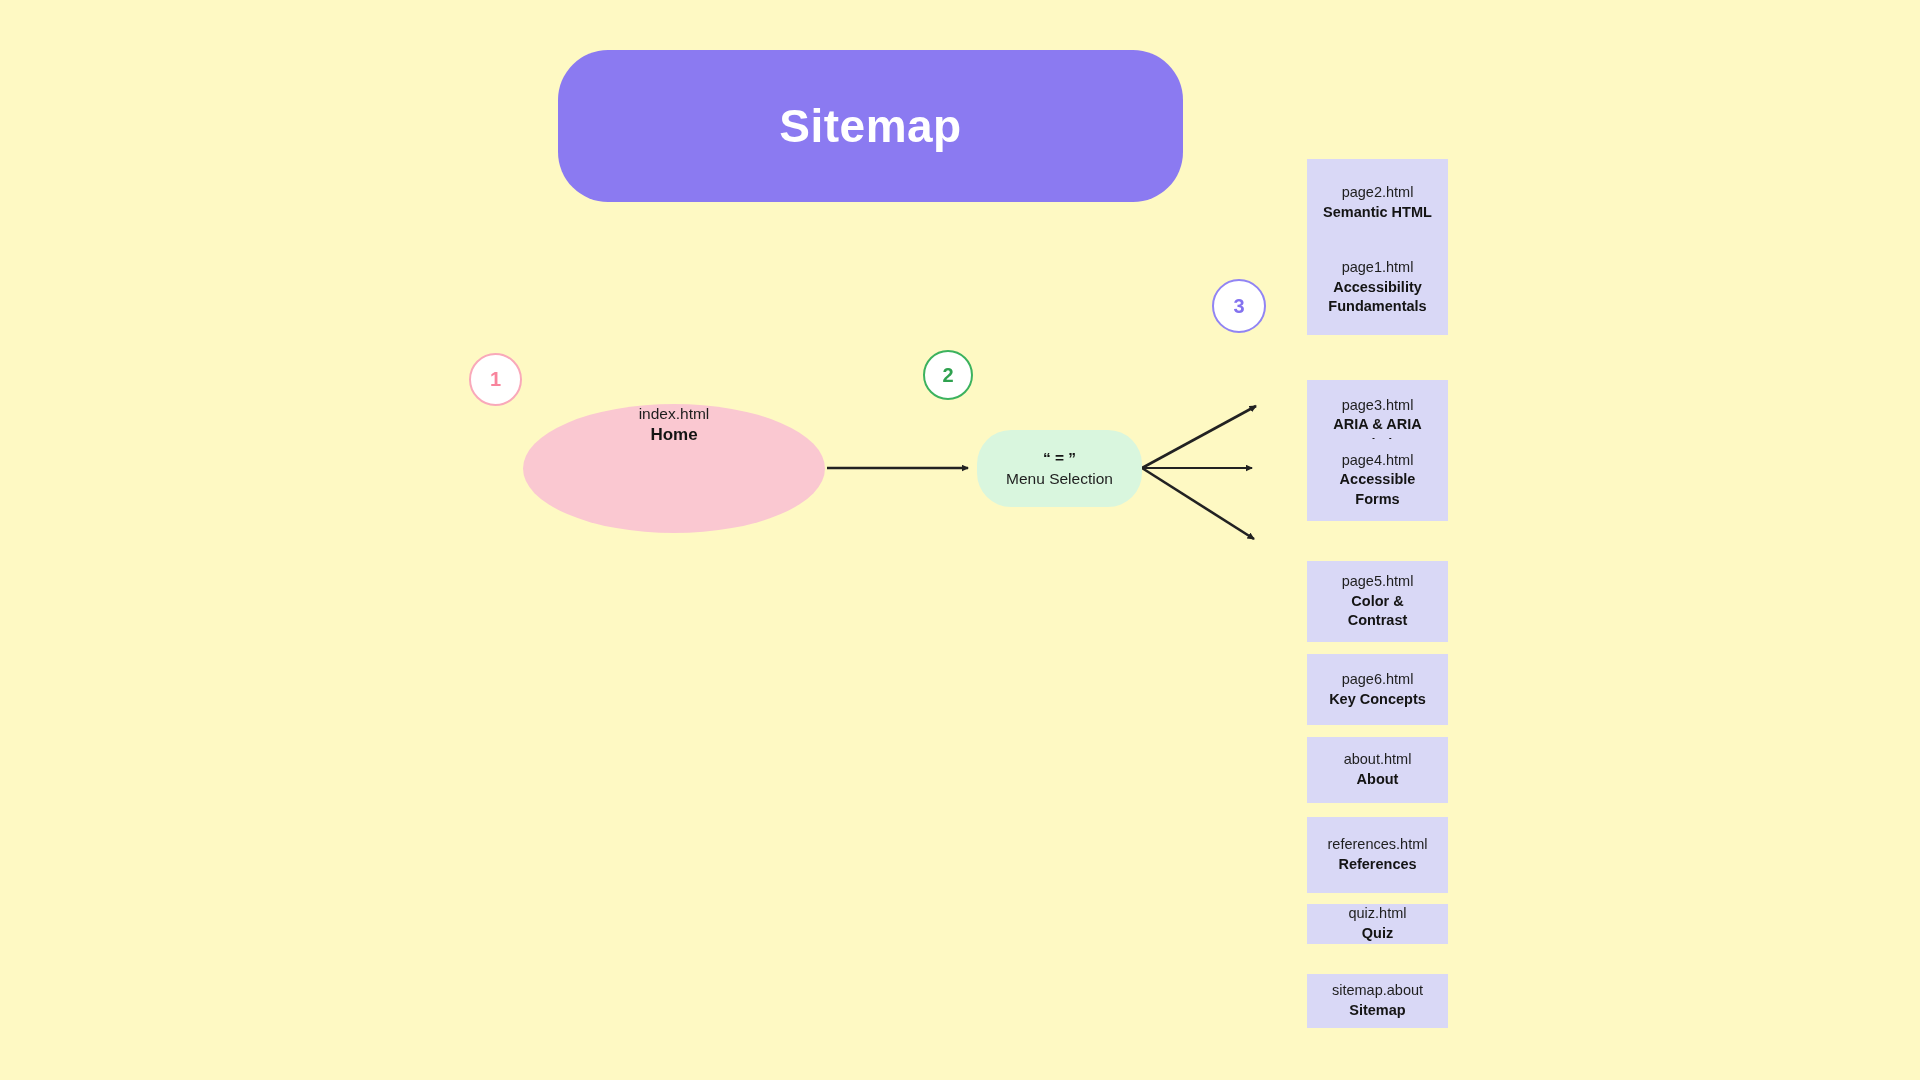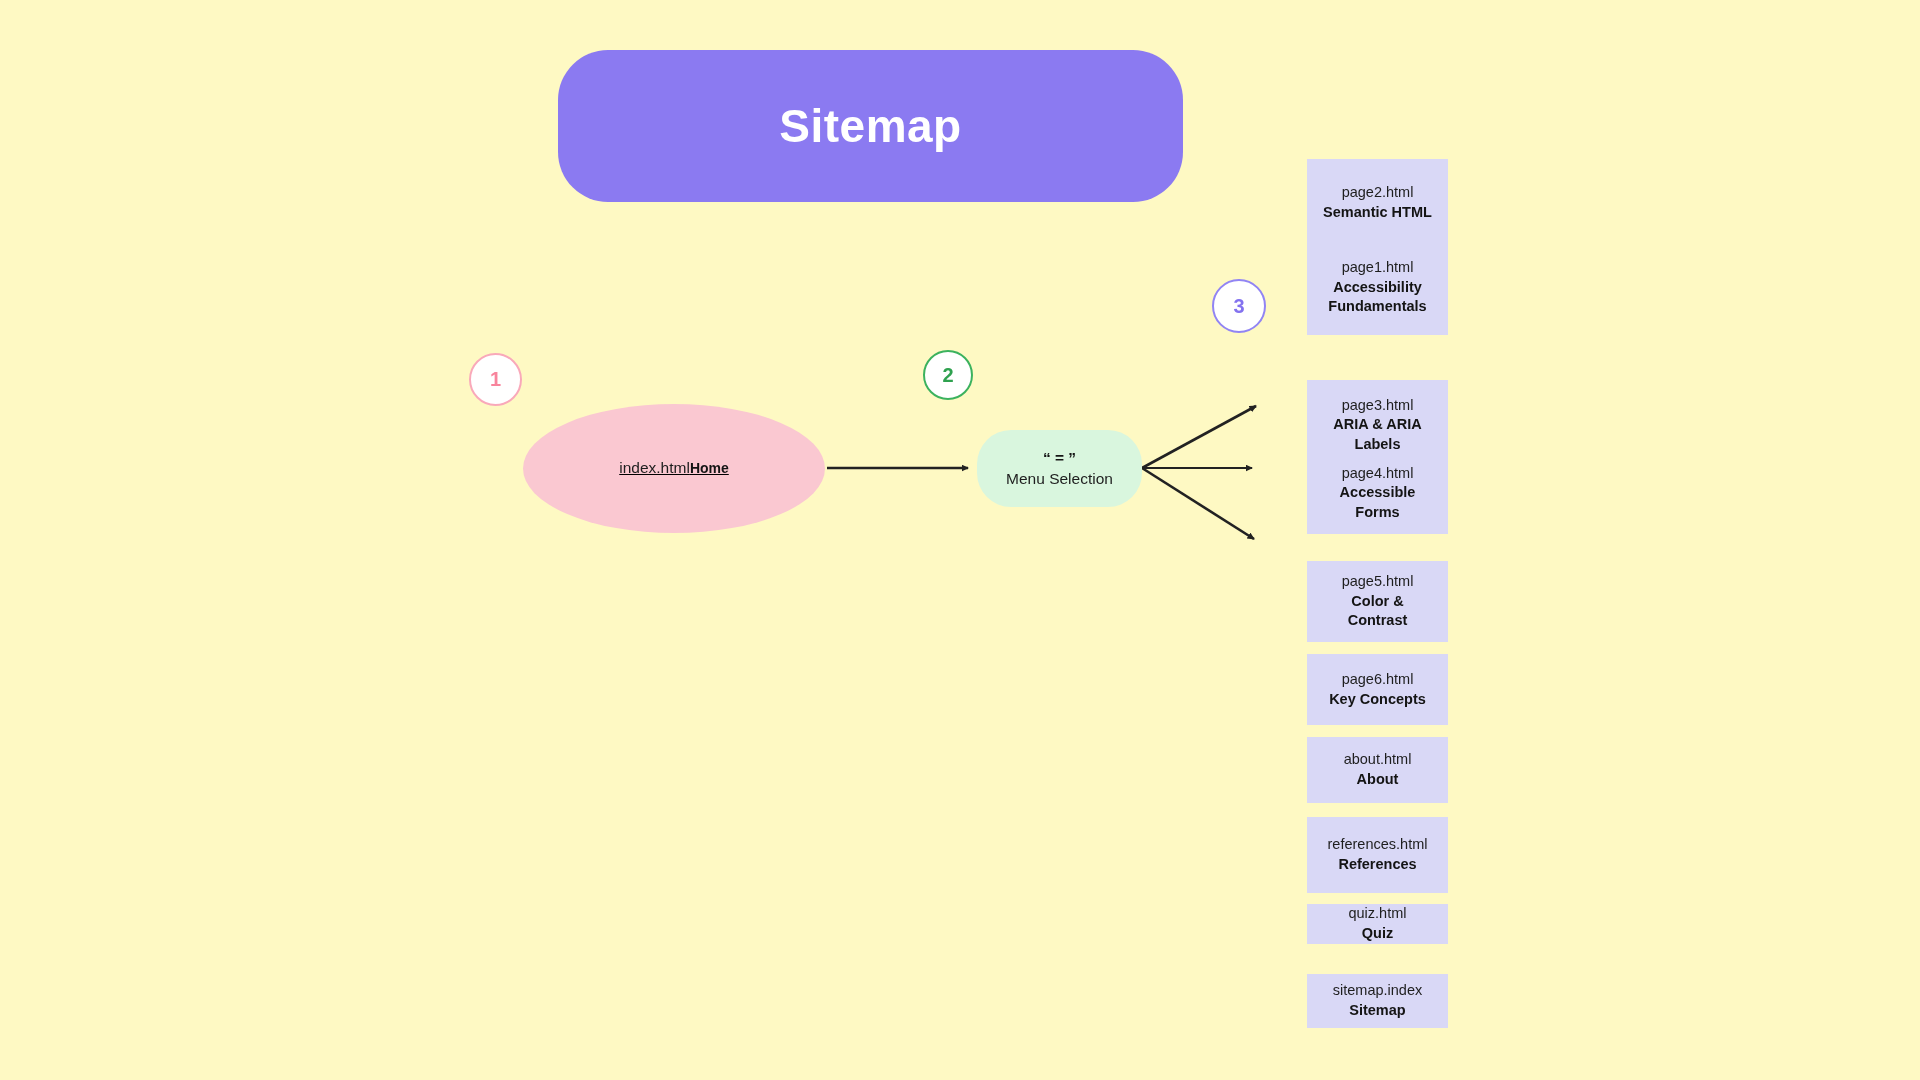--- a/index.html
+++ b/index.html
@@ -43,26 +43,25 @@
   .step-2 { left: 923px; top: 350px; width: 50px; height: 50px; border: 2px solid #3CB25E; color: #2FA14F; }
   .step-3 { left: 1212px; top: 279px; width: 54px; height: 54px; border: 2px solid #9184F4; color: #8372EF; }
 
   
   .home-node {
     position: absolute;
     left: 523px; top: 404px;
     width: 302px; height: 129px;
     background: #FAC8D1;
     border-radius: 50%;
-    display: flex; flex-direction: row; align-items: center; justify-content: center;
+    display: flex; flex-direction: column; align-items: center; 
     text-align: center;
-    text-decoration: underline;
   }
   .node-file  { font-size: 15.5px; color: #1e1e1e; line-height: 1.3; }
-  .node-title { font-size: 14px; color: #141414; font-weight: bold; line-height: 1.3; }
+  .node-title { font-size: 17px; color: #141414; font-weight: bold; line-height: 1.3; }
 
   
   .menu-node {
     position: absolute;
     left: 977px; top: 430px;
     width: 165px; height: 77px;
     background: #D9F6DE;
     border-radius: 34px;
     display: flex; flex-direction: column; align-items: center; justify-content: center;
     text-align: center;
@@ -137,21 +136,21 @@
   <div class="page-box" style="top:240px;height:95px">
     <div class="page-file">page1.html</div>
     <div class="page-title">Accessibility
 Fundamentals</div>
   </div>
   <div class="page-box" style="top:380px;height:90px">
     <div class="page-file">page3.html</div>
     <div class="page-title">ARIA &amp; ARIA
 Labels</div>
   </div>
-  <div class="page-box" style="top:452px;height:82px">
+  <div class="page-box" style="top:439px;height:82px">
     <div class="page-file">page4.html</div>
     <div class="page-title">Accessible
 Forms</div>
   </div>
   <div class="page-box" style="top:561px;height:81px">
     <div class="page-file">page5.html</div>
     <div class="page-title">Color &amp;
 Contrast</div>
   </div>
   <div class="page-box" style="top:654px;height:71px">
@@ -164,17 +163,17 @@
   </div>
   <div class="page-box" style="top:817px;height:76px">
     <div class="page-file">references.html</div>
     <div class="page-title">References</div>
   </div>
   <div class="page-box" style="top:904px;height:40px">
     <div class="page-file">quiz.html</div>
     <div class="page-title">Quiz</div>
   </div>
   <div class="page-box" style="top:974px;height:54px">
-    <div class="page-file">sitemap.index</div>
+    <div class="page-file">sitemap.about</div>
     <div class="page-title">Sitemap</div>
   </div>
 
 </div>
 
 </body></html>

